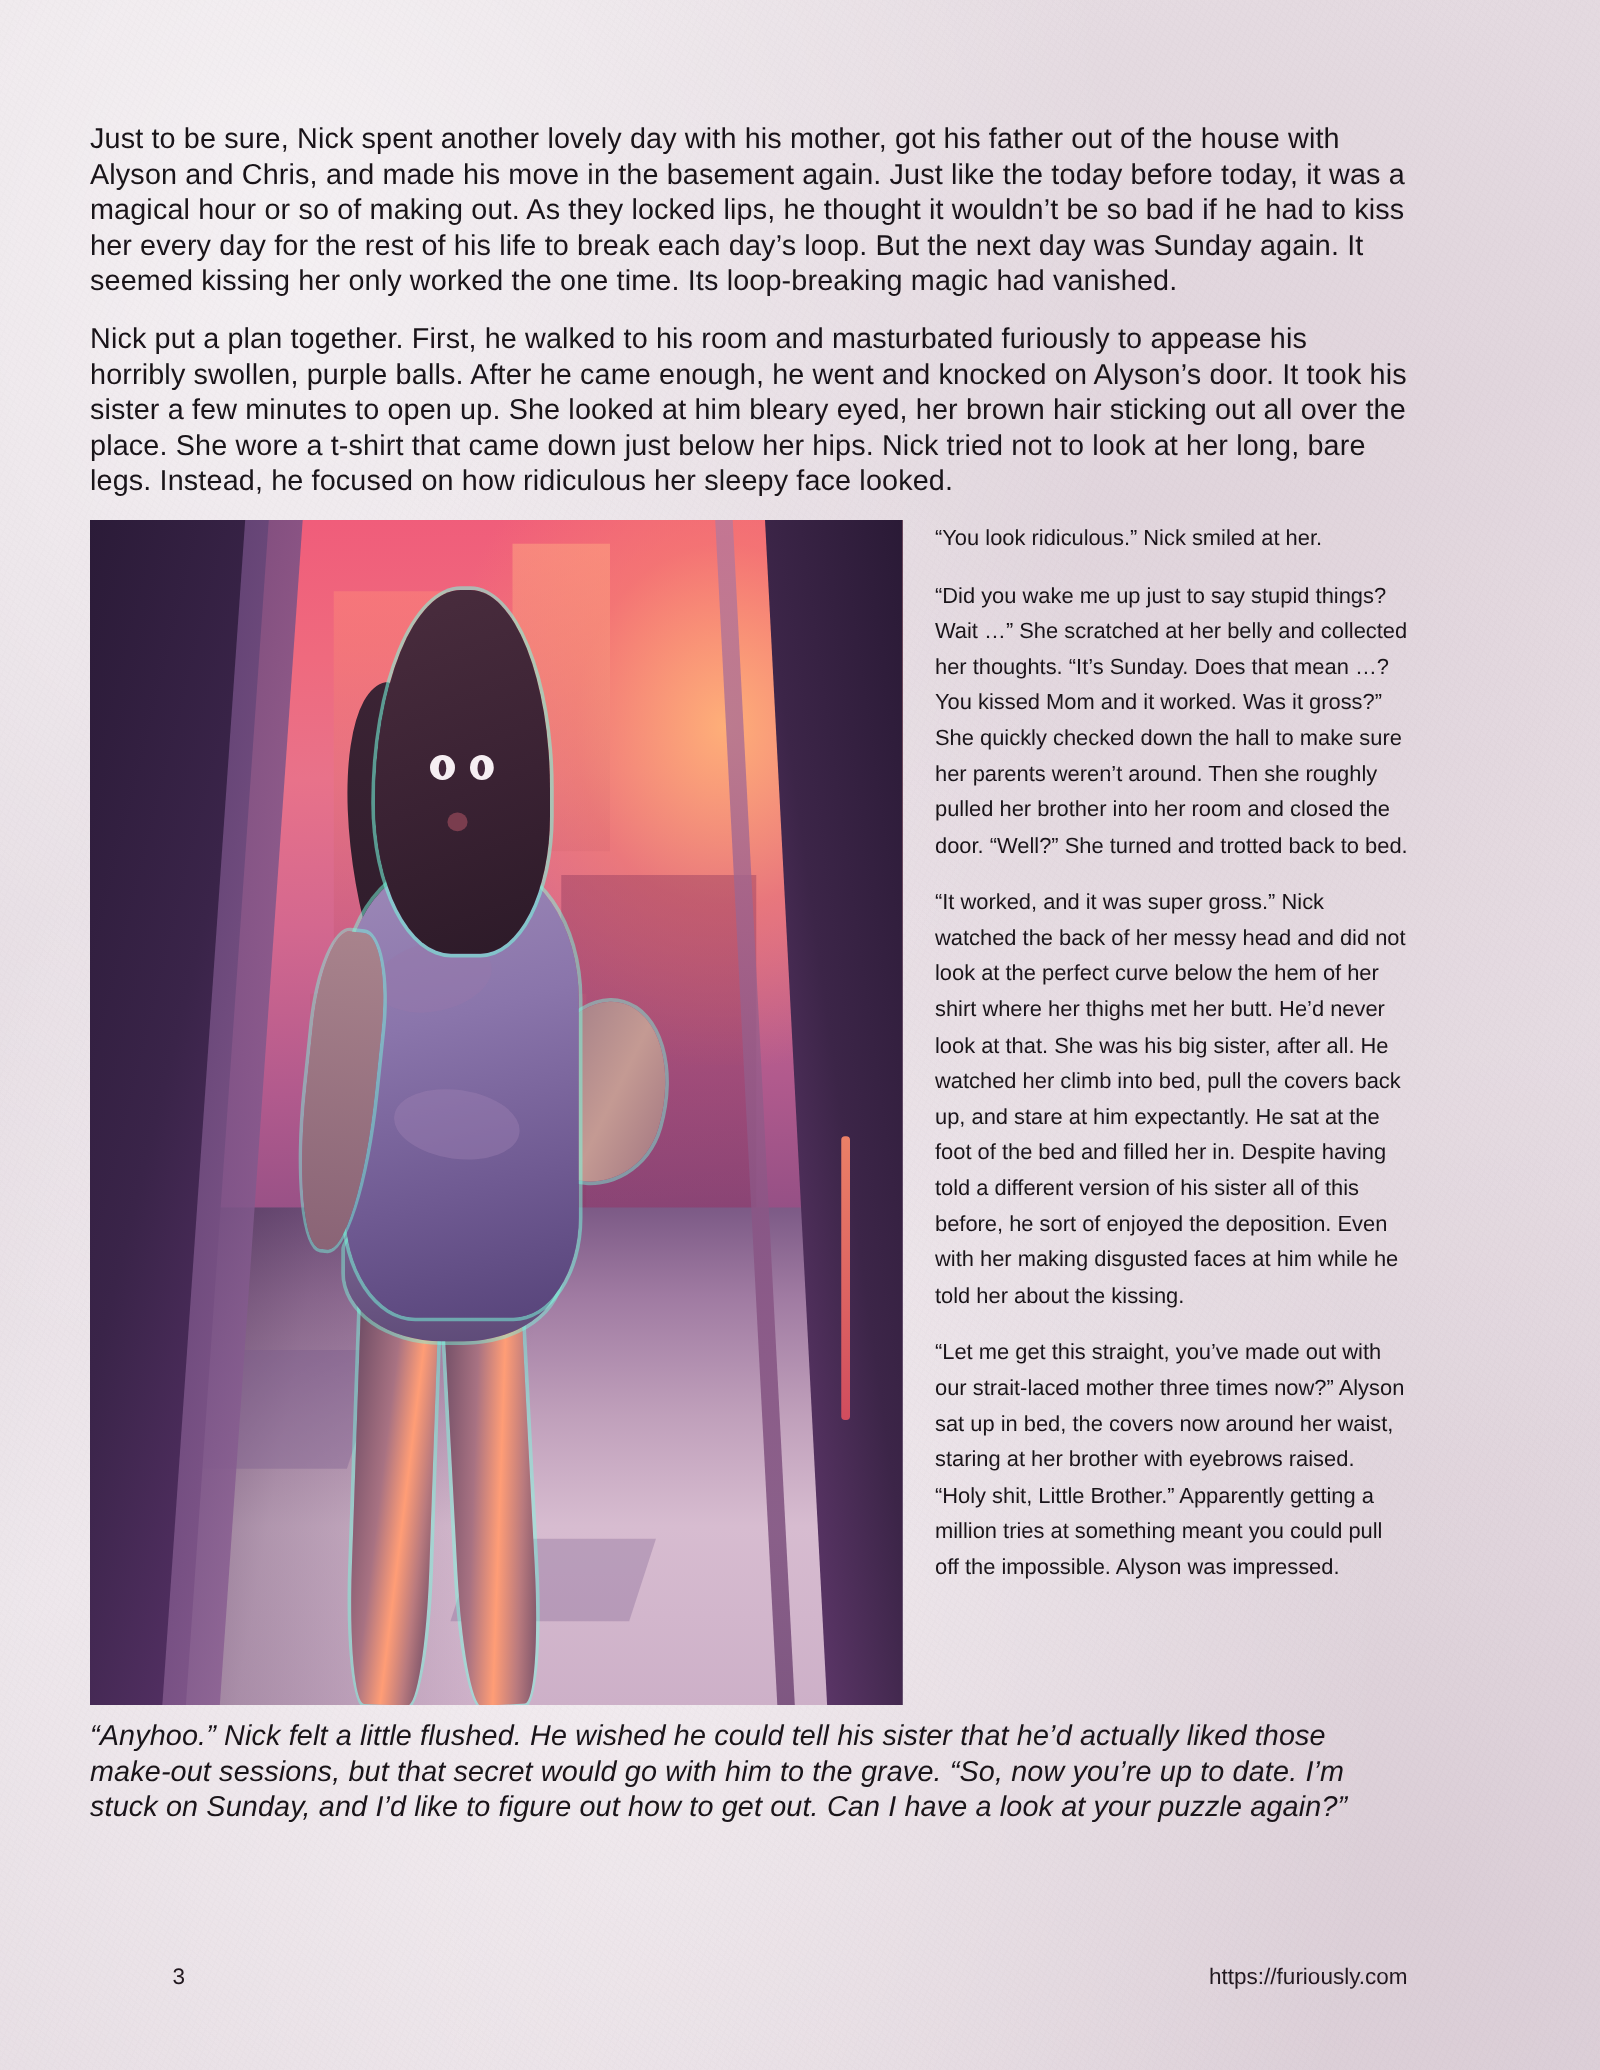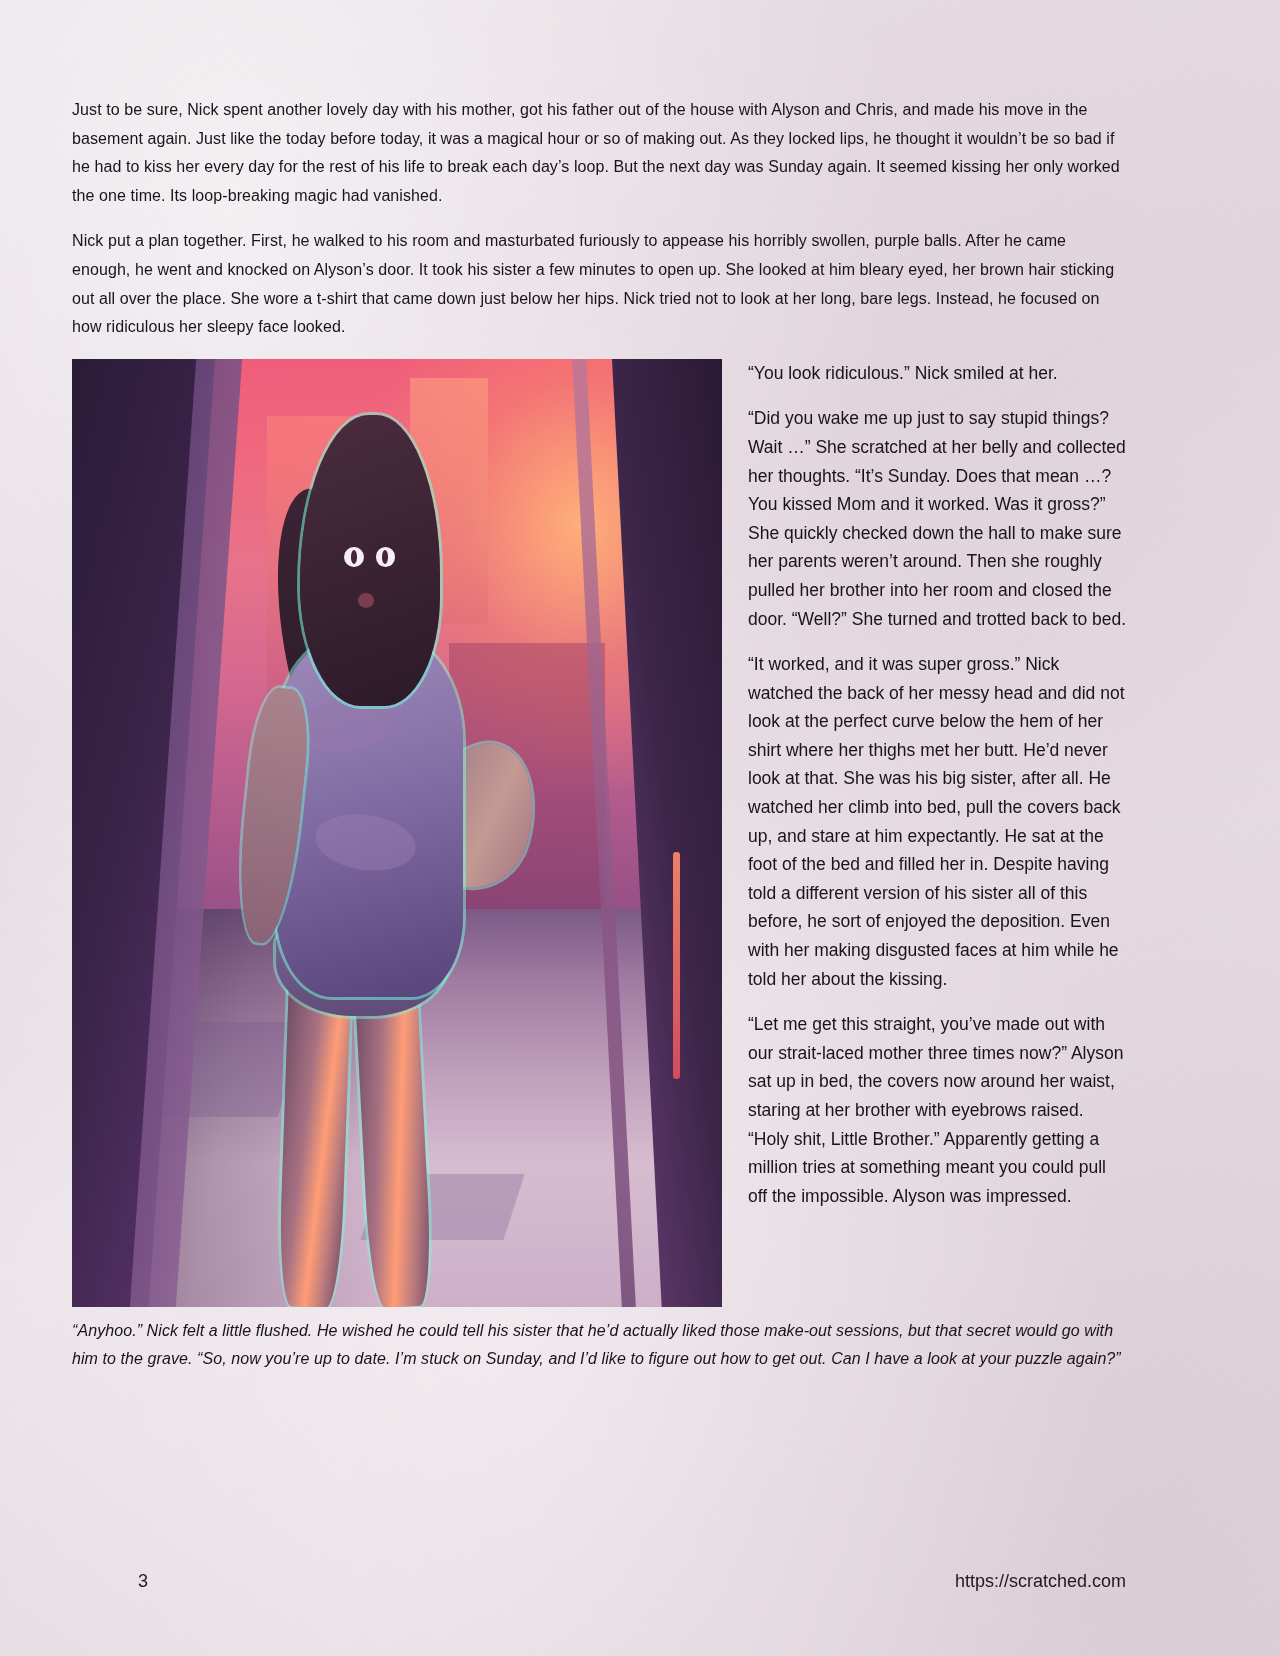--- a/index.html
+++ b/index.html
@@ -35,21 +35,21 @@
       repeating-linear-gradient(114deg, rgba(140,120,140,0.08) 0px, rgba(140,120,140,0.08) 1px, rgba(255,255,255,0) 1px, rgba(255,255,255,0) 5px);
     pointer-events: none;
   }
   .content {
     position: absolute;
     left: 72px;
     top: 96px;
     width: 1056px;
   }
   p.body {
-    font-size: 16px;
+    font-size: 23px;
     line-height: 28.6px;
     margin: 0 0 17px 0;
     letter-spacing: 0.005em;
   }
   
   .figure {
     float: left;
     width: 650px;
     height: 948px;
     margin: 0 26px 8px 0;
@@ -285,14 +285,14 @@
   </div>
 
   <div class="after-img">
     <p class="body">“Anyhoo.” Nick felt a little flushed. He wished he could tell his sister that he’d actually liked those make-out sessions, but that secret would go with him to the grave. “So, now you’re up to date. I’m stuck on Sunday, and I’d like to figure out how to get out. Can I have a look at your puzzle again?”</p>
   </div>
 
 </div>
 
 <footer>
   <span class="pageno">3</span>
-  <span class="site">https://scratched.com</span>
+  <span class="site">https://furiously.com</span>
 </footer>
 
 </body></html>

